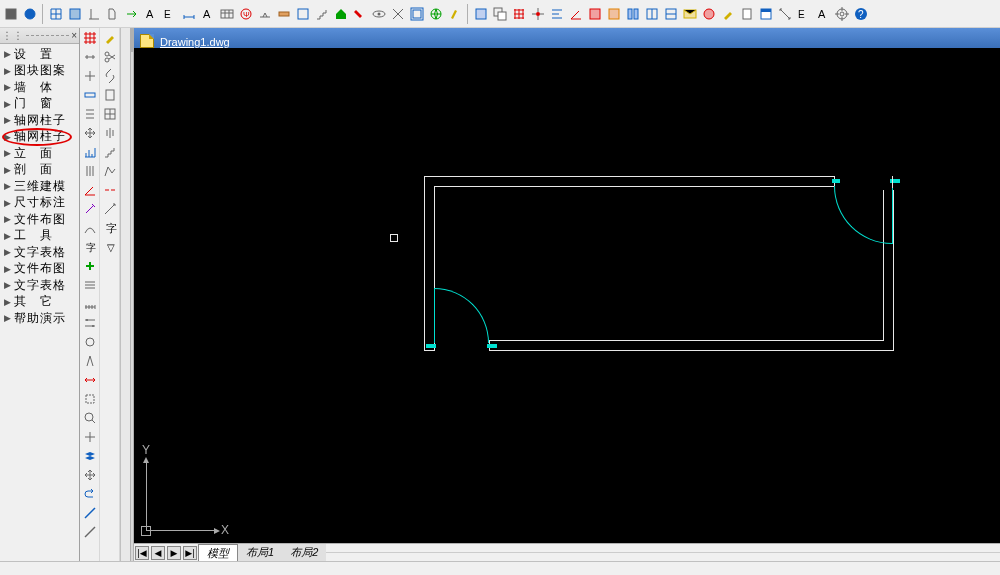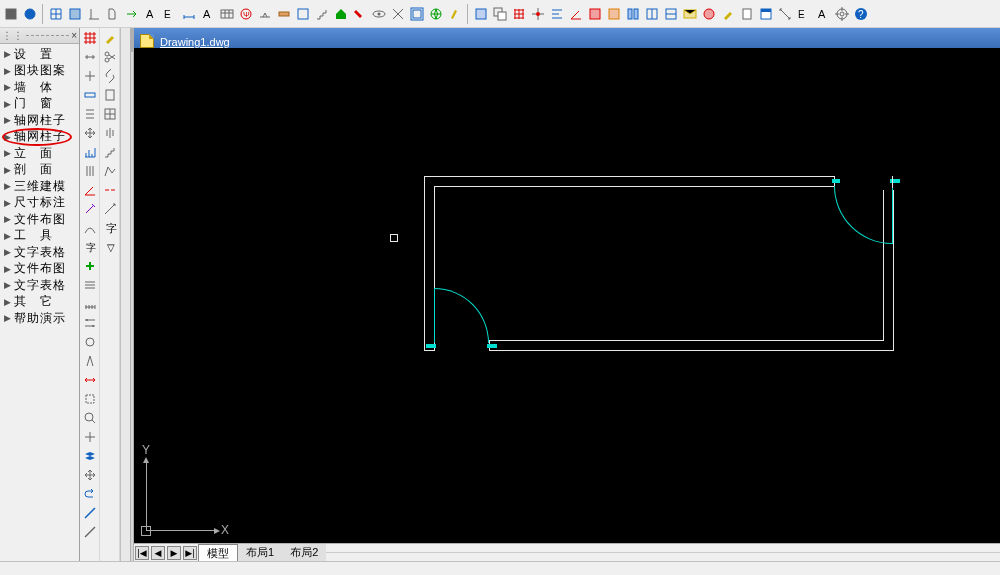--- a/index.html
+++ b/index.html
@@ -49,21 +49,21 @@
 .ucs-ylabel { position: absolute; left: -4px; bottom: 74px; color: #aaa; font-size: 12px; }
 .ucs-arrow-x { position: absolute; left: 68px; bottom: -3px; width: 0; height: 0; border-left: 6px solid #aaa; border-top: 3px solid transparent; border-bottom: 3px solid transparent; }
 .ucs-arrow-y { position: absolute; left: -3px; bottom: 68px; width: 0; height: 0; border-bottom: 6px solid #aaa; border-left: 3px solid transparent; border-right: 3px solid transparent; }
 
 
 .pickbox { position: absolute; width: 8px; height: 8px; border: 1px solid #e8e8e8; }
 
 
 .tab-bar { position: absolute; left: 0; right: 0; bottom: 0; height: 18px; background: #f0f0f0; border-top: 1px solid #b0b0b0; display: flex; align-items: center; font-size: 11px; }
 .tab-nav-btn { width: 14px; height: 14px; display: flex; align-items: center; justify-content: center; cursor: pointer; color: #000; font-size: 9px; border: 1px solid #888; background: #e0e0e0; margin: 0 1px; }
-.tab { padding: 1px 8px; background: #e0e0e0; cursor: pointer; font-size: 11px; }
+.tab { padding: 1px 8px; background: #e0e0e0; cursor: pointer; font-size: 11px; font-style: italic; }
 .tab.active { background: #fff; border-left: 1px solid #888; border-right: 1px solid #888; border-top: 1px solid #888; }
 .tab-spacer { flex: 1; border-top: 1px solid #ccc; height: 1px; }
 
 
 .status-strip { position: absolute; left: 0; right: 0; bottom: 0; height: 14px; background: #f0f0f0; border-top: 1px solid #c0c0c0; }
 
 
 .left-scroll-track { position: absolute; left: 130px; top: 28px; width: 4px; bottom: 14px; background: #d8d8d8; border-left: 1px solid #b0b0b0; border-right: 1px solid #b0b0b0; }
 .left-scroll-thumb { position: absolute; left: 0; top: 0; width: 100%; height: 24px; background: #b0b0b0; }
 

